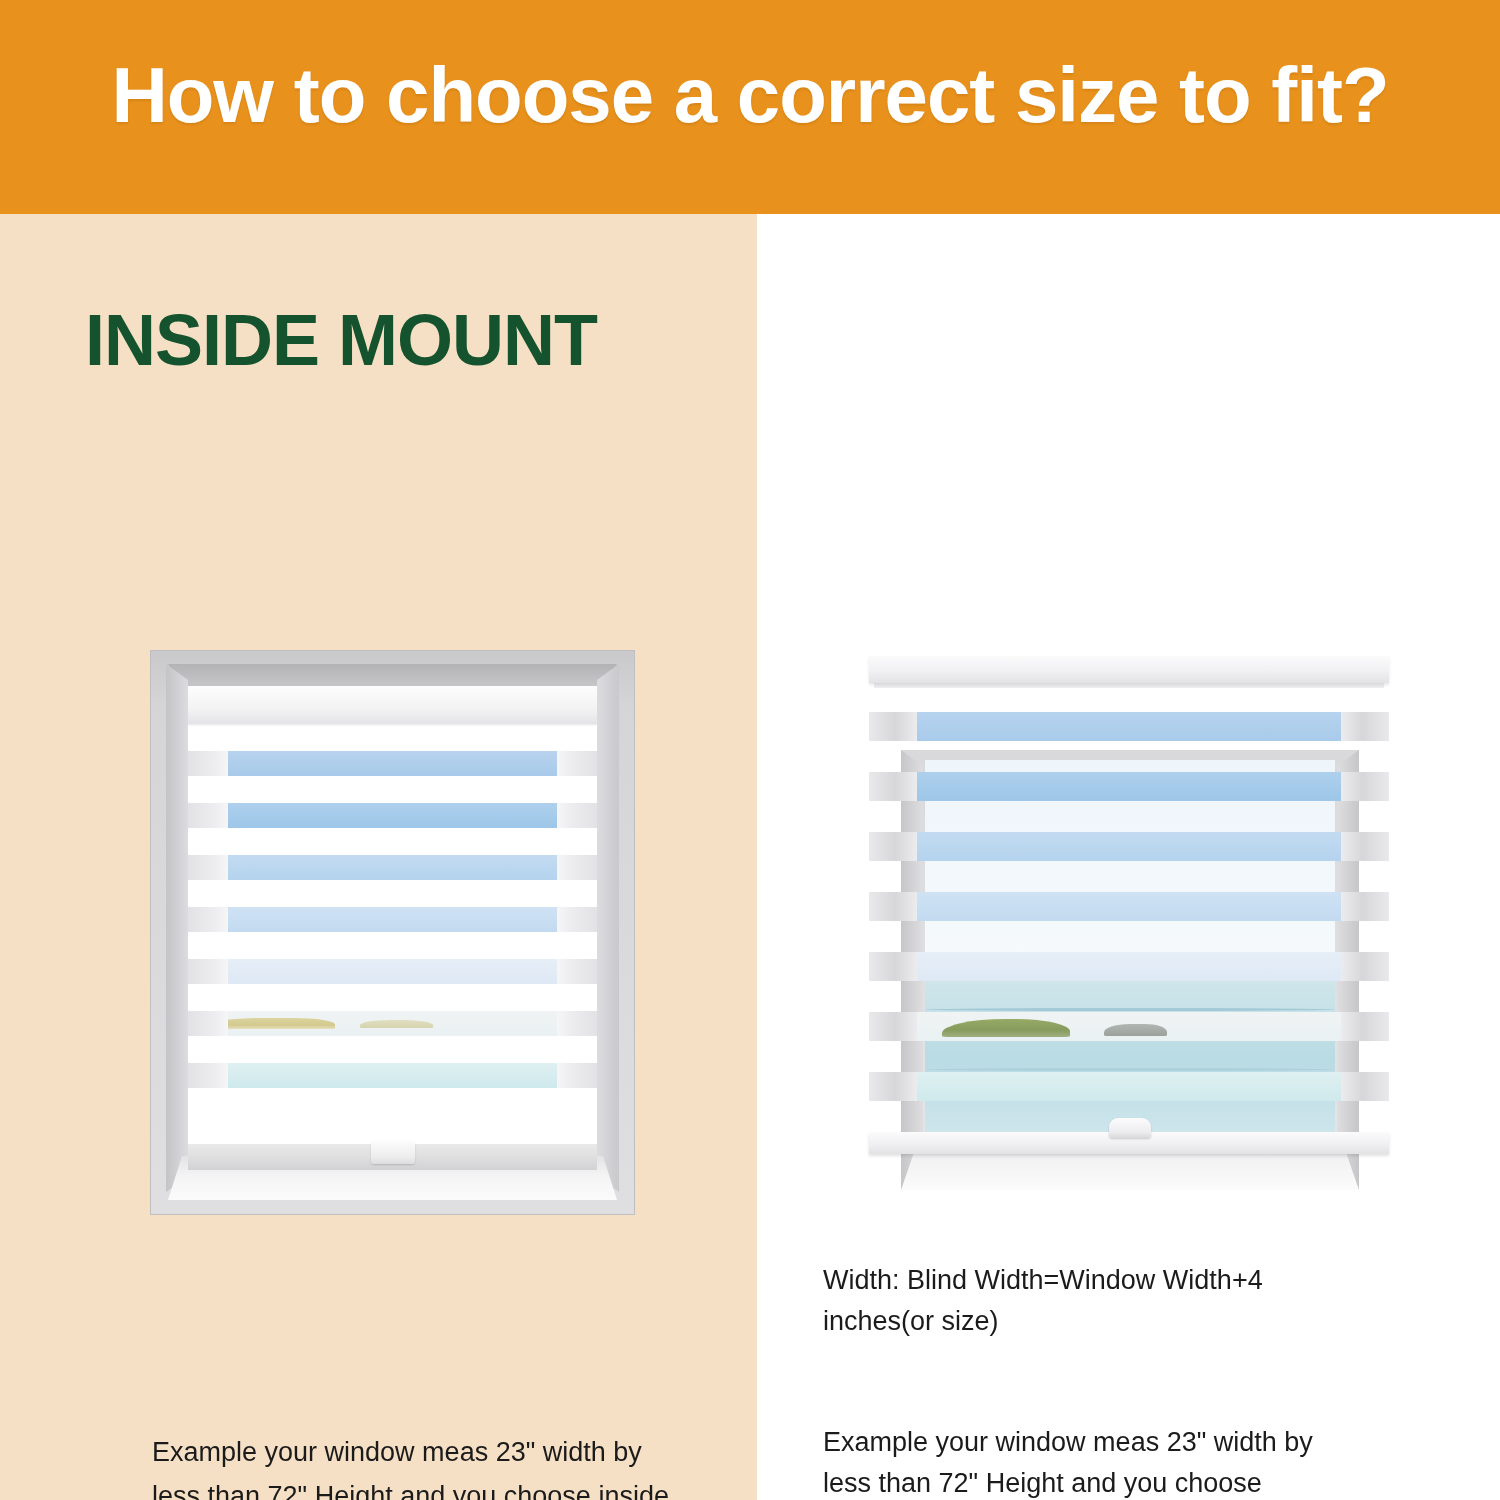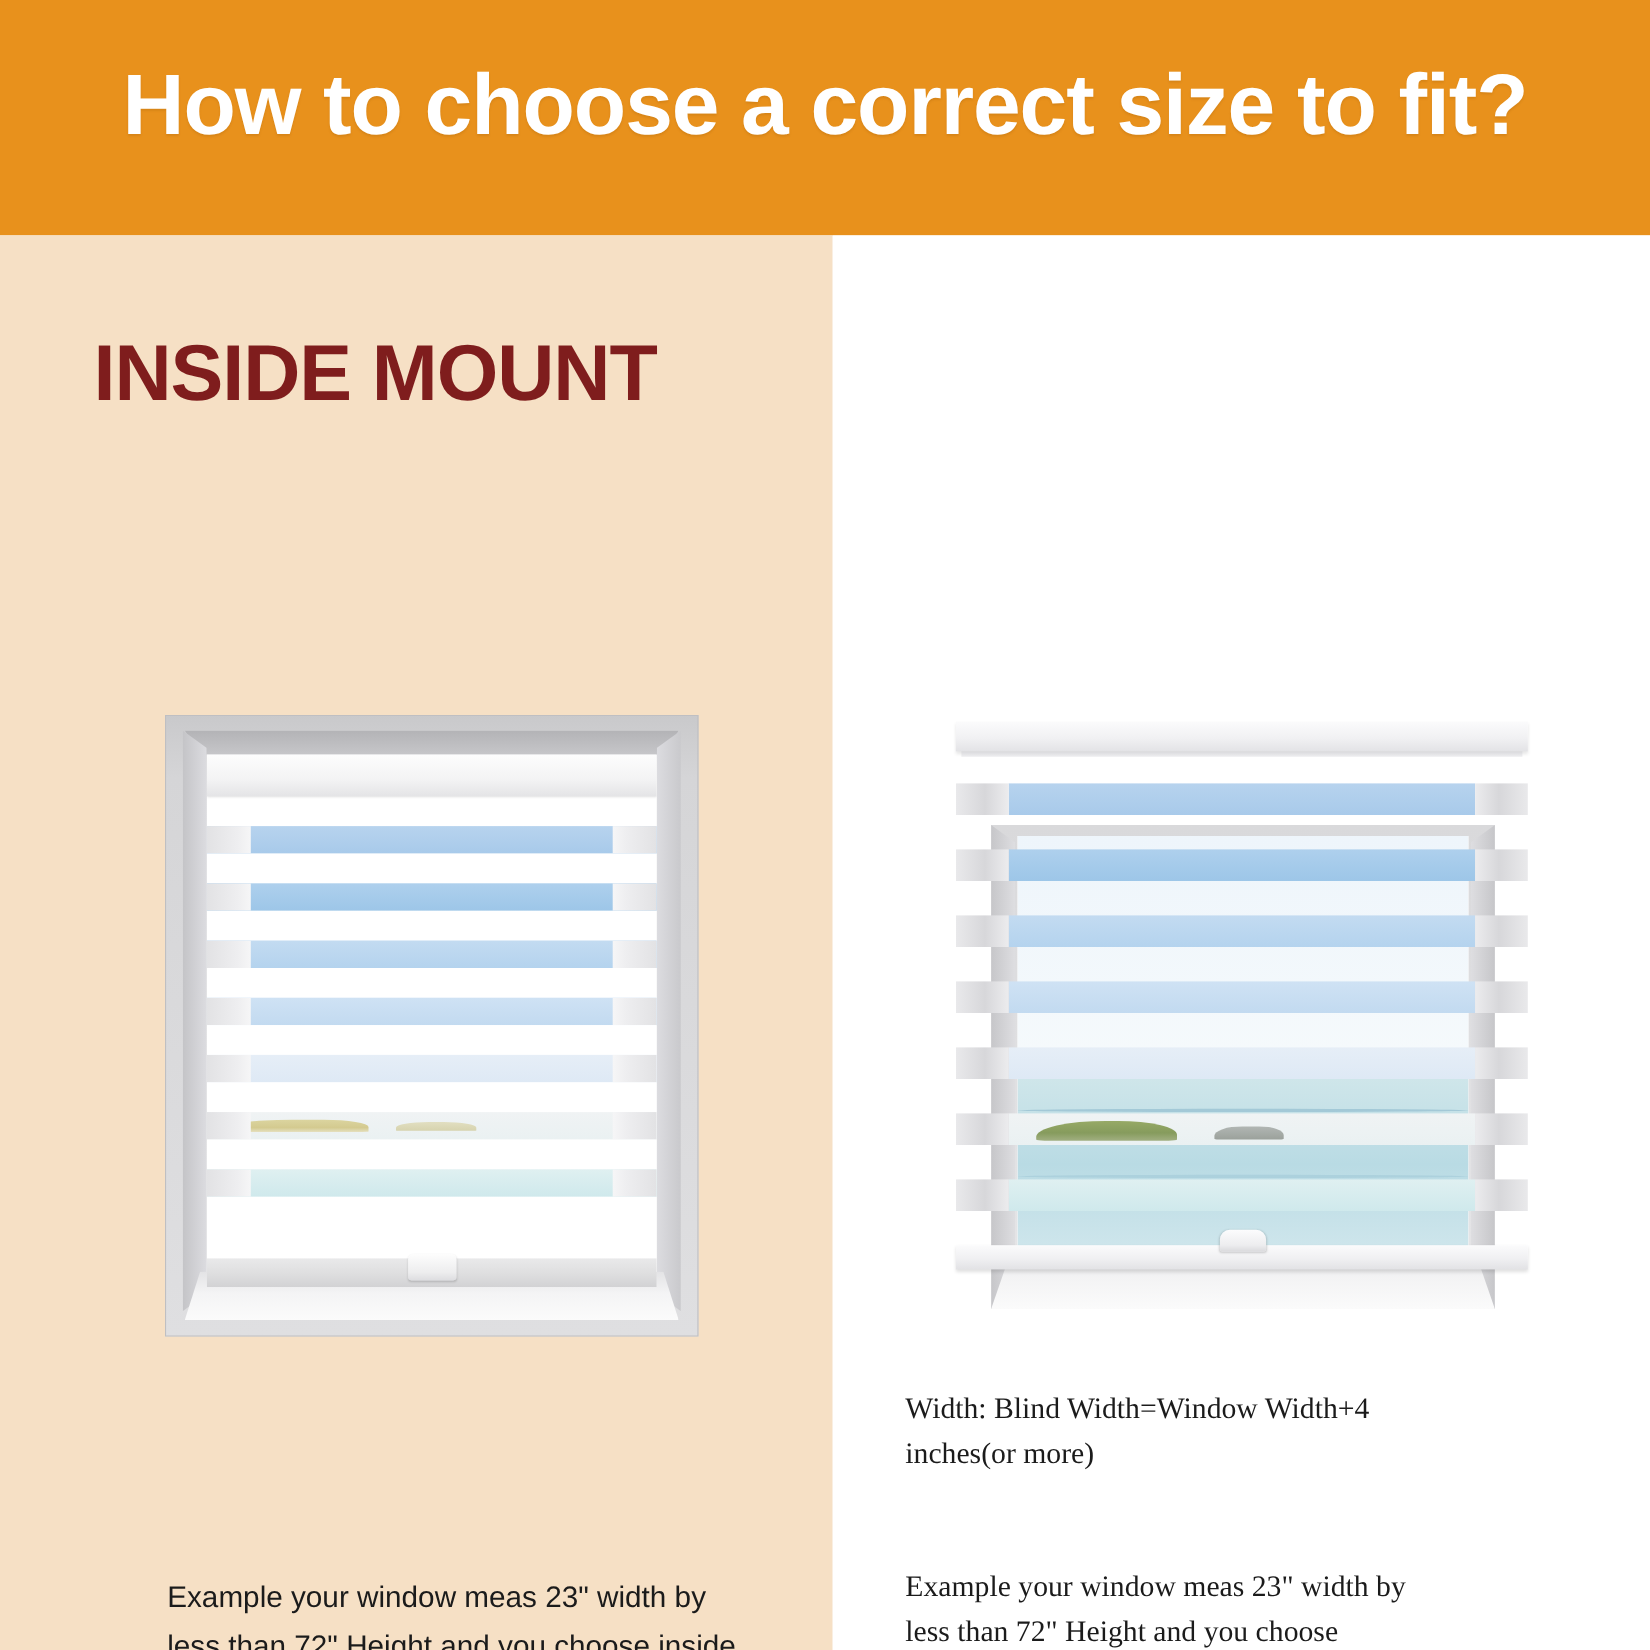--- a/index.html
+++ b/index.html
@@ -34,42 +34,42 @@
   }
   .panel-right{
     position:absolute;left:757px;top:214px;width:743px;height:1286px;
     background:#ffffff;
   }
 
   .heading{
     position:absolute;
     font-family:"Liberation Sans", sans-serif;
     font-weight:bold;
-    color:#7f1d1d;
+    color:#14532d;
     white-space:nowrap;
   }
   .heading-inside{
     left:85px;top:85px;font-size:72px;letter-spacing:-1px;
   }
   .heading-outside{
     left:62px;top:82px;font-size:72px;letter-spacing:-1px;
   }
 
   
   .txt{
     position:absolute;
     color:#1b1b1b;
   }
   .txt-left{
     font-family:"Liberation Sans", sans-serif;
     font-size:27px;
     line-height:44px;
   }
   .txt-right{
-    font-family:Liberation Serif, serif;
+    font-family:Liberation Sans, sans-serif;
     font-size:27px;
     line-height:41px;
   }
   .txt p{margin:0;}
 
   
   .im-wrap{position:absolute;left:150px;top:436px;width:485px;height:565px;}
 
   
   .im-frame{
@@ -399,21 +399,21 @@
           <div class="endcap r"></div>
         </div>
 
         <div class="om-bottomrail" style="top:482px"></div>
         <div class="om-handle" style="top:468px"></div>
       </div>
     </div>
 
     <div class="txt txt-right" style="left:66px;top:1046px;width:620px;">
       <p>Width: Blind Width=Window Width+4</p>
-      <p>inches(or more)</p>
+      <p>inches(or size)</p>
     </div>
 
     <div class="txt txt-right" style="left:66px;top:1208px;width:620px;">
       <p>Example your window meas 23" width by</p>
       <p>less than 72" Height and you choose</p>
 
     </div>
 
   </div>
 

